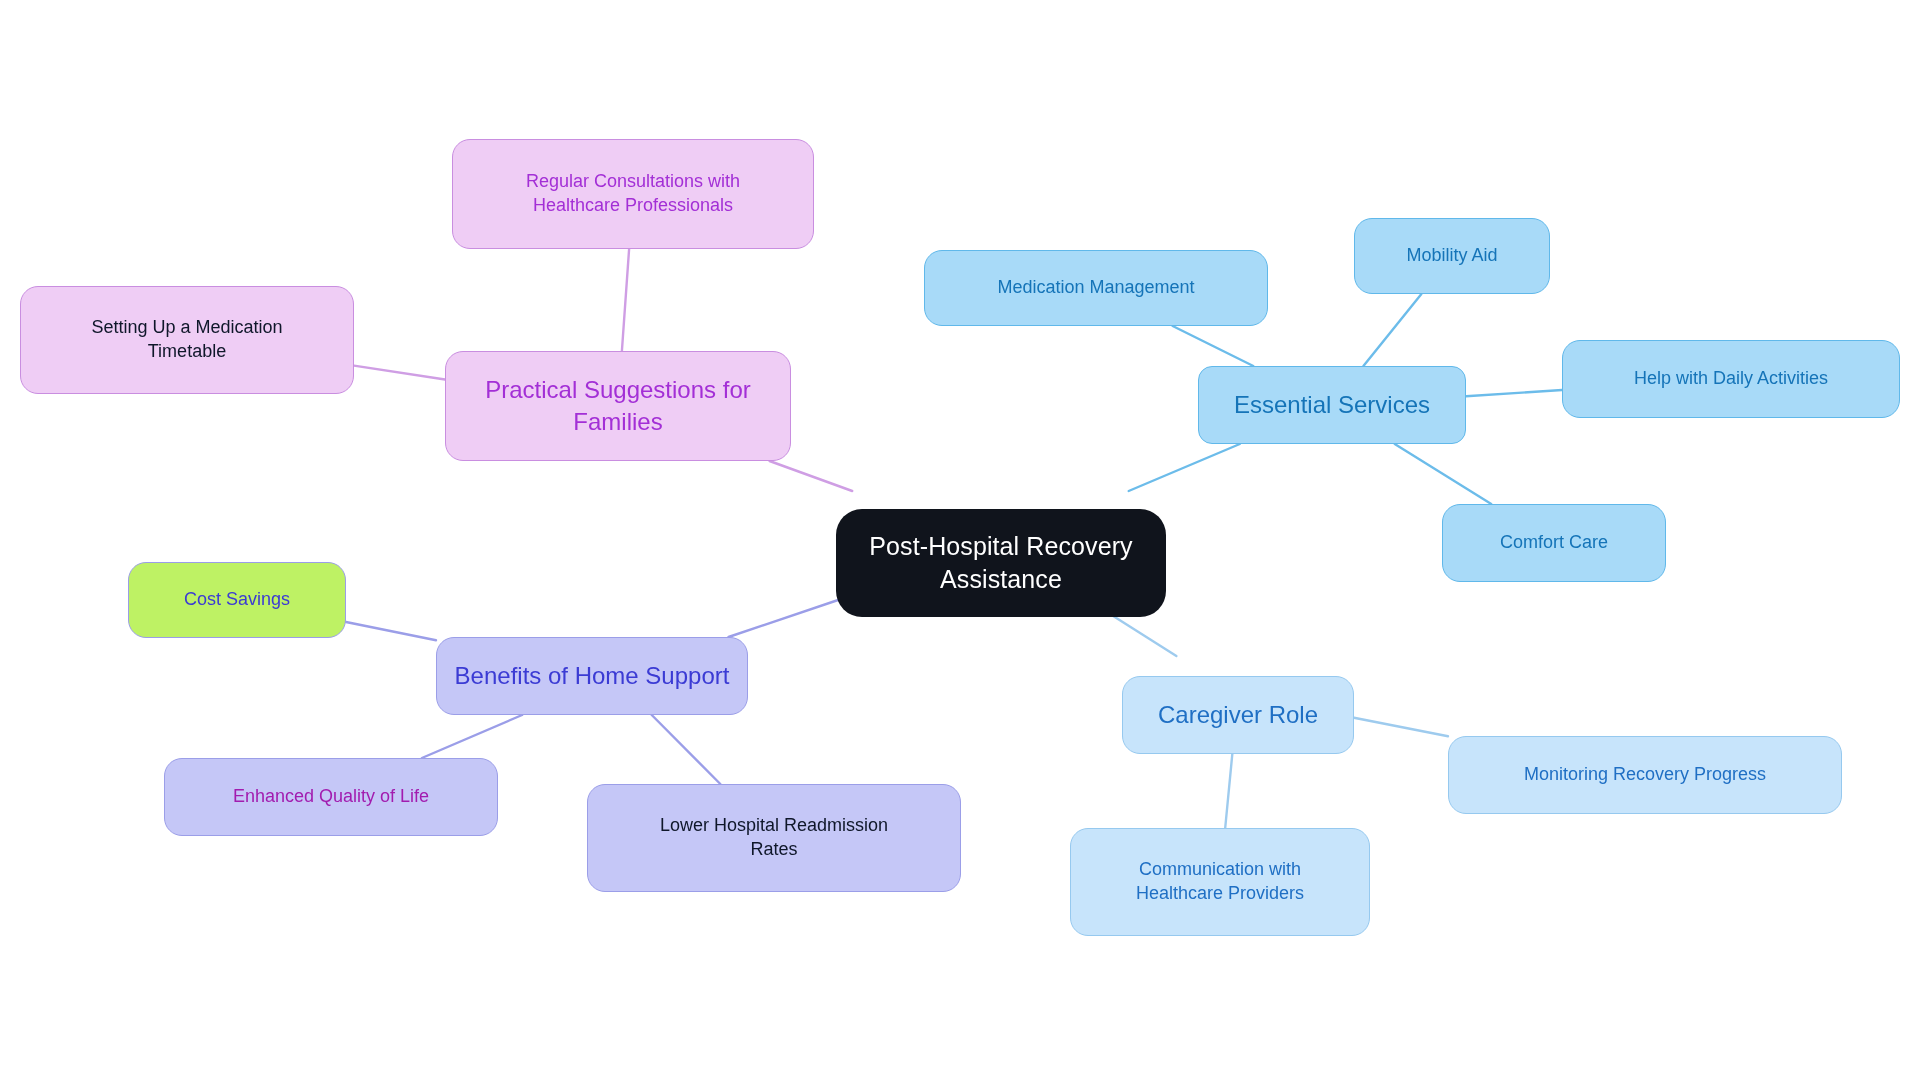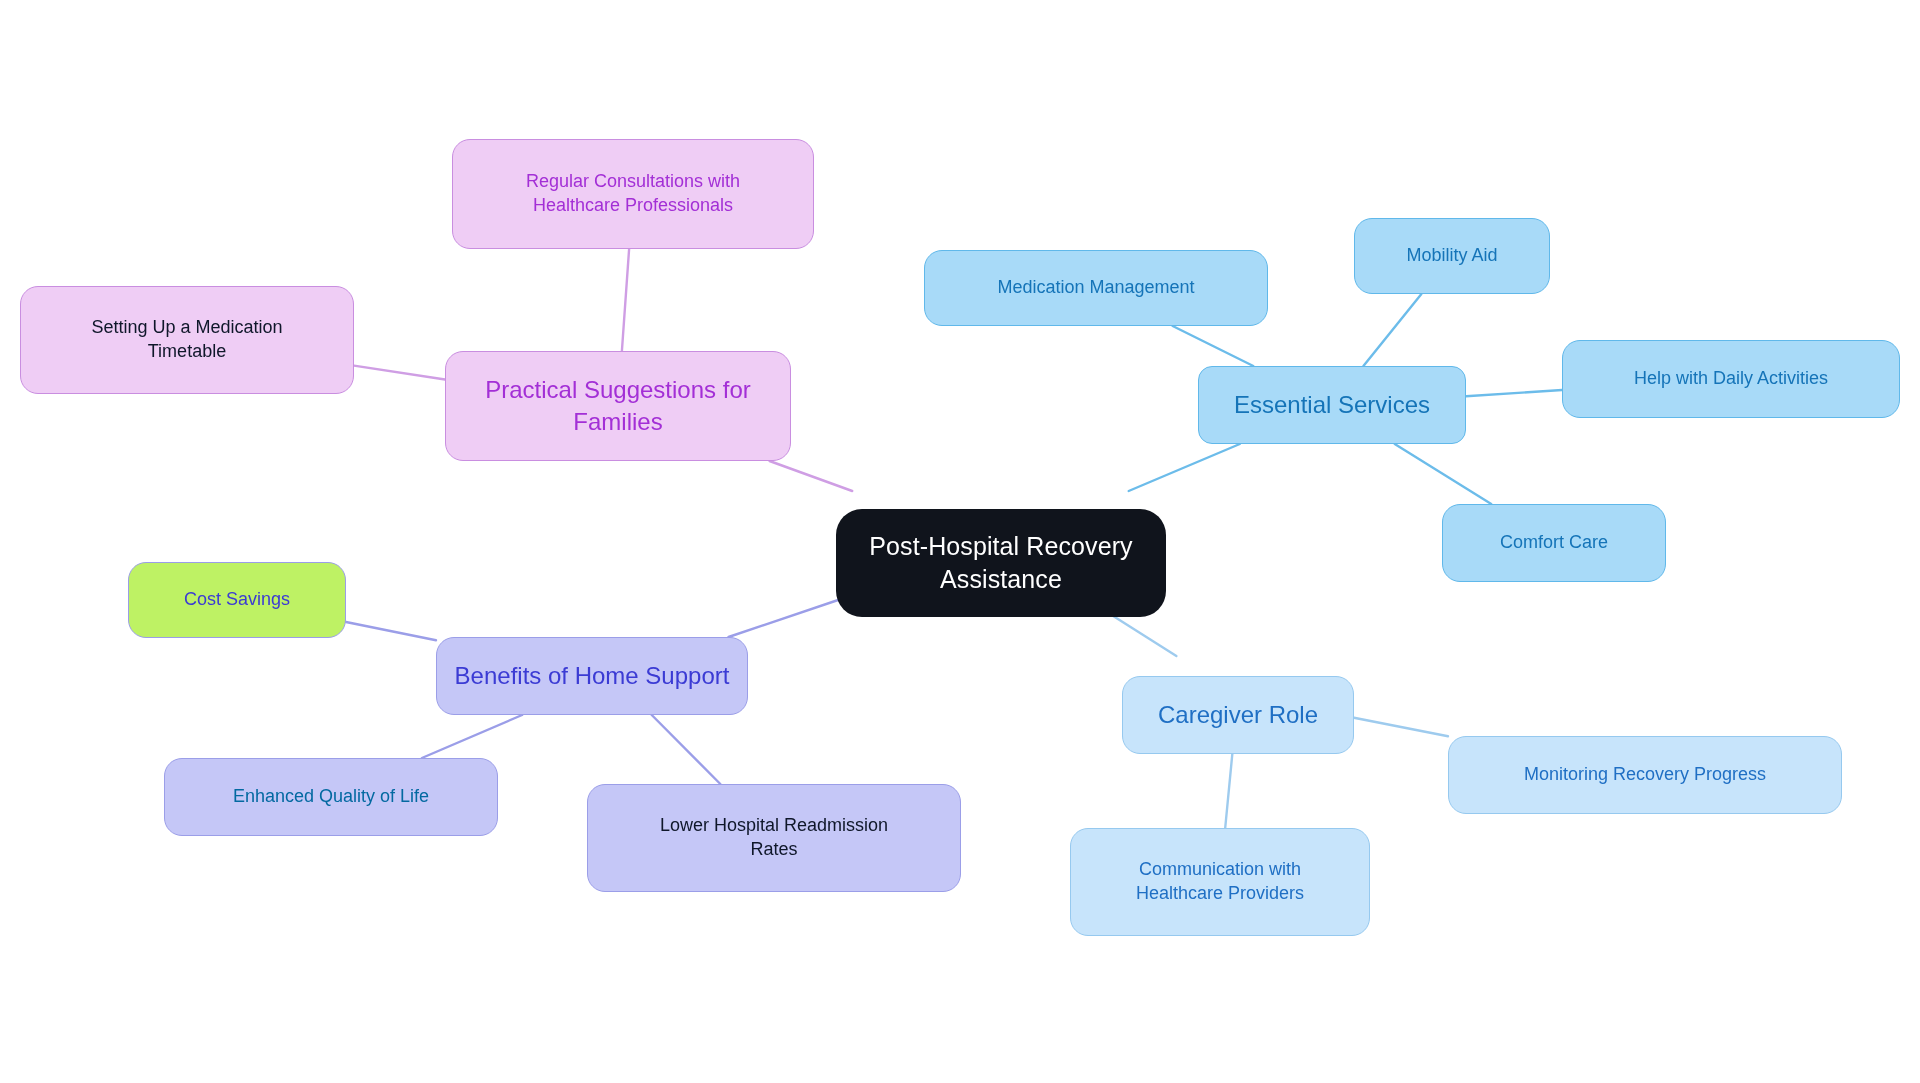--- a/index.html
+++ b/index.html
@@ -79,21 +79,21 @@
       <div class="node node-root" style="left: 836px; top: 509px; width: 330px; height: 108px; background: rgb(16, 20, 28); border-color: rgb(16, 20, 28); color: rgb(255, 255, 255);">Post-Hospital Recovery
 Assistance</div>
       <div class="node node-branch" style="left: 445px; top: 351px; width: 346px; height: 110px; background: rgb(239, 205, 245); border-color: rgb(201, 142, 224); color: rgb(163, 47, 214);">Practical Suggestions for
 Families</div>
       <div class="node node-leaf" style="left: 452px; top: 139px; width: 362px; height: 110px; background: rgb(239, 205, 245); border-color: rgb(201, 142, 224); color: rgb(163, 47, 214);">Regular Consultations with
 Healthcare Professionals</div>
       <div class="node node-leaf" style="left: 20px; top: 286px; width: 334px; height: 108px; background: rgb(239, 205, 245); border-color: rgb(201, 142, 224); color: #0f172a;">Setting Up a Medication
 Timetable</div>
       <div class="node node-branch" style="left: 436px; top: 637px; width: 312px; height: 78px; background: rgb(197, 199, 247); border-color: rgb(155, 158, 232); color: rgb(59, 59, 212);">Benefits of Home Support</div>
       <div class="node node-leaf" style="left: 128px; top: 562px; width: 218px; height: 76px; background: #bef264; border-color: rgb(155, 158, 232); color: rgb(59, 59, 212);">Cost Savings</div>
-      <div class="node node-leaf" style="left: 164px; top: 758px; width: 334px; height: 78px; background: rgb(197, 199, 247); border-color: rgb(155, 158, 232); color: #0369a1;">Enhanced Quality of Life</div>
+      <div class="node node-leaf" style="left: 164px; top: 758px; width: 334px; height: 78px; background: rgb(197, 199, 247); border-color: rgb(155, 158, 232); color: #a21caf;">Enhanced Quality of Life</div>
       <div class="node node-leaf" style="left: 587px; top: 784px; width: 374px; height: 108px; background: rgb(197, 199, 247); border-color: rgb(155, 158, 232); color: #0f172a;">Lower Hospital Readmission
 Rates</div>
       <div class="node node-branch" style="left: 1198px; top: 366px; width: 268px; height: 78px; background: rgb(168, 218, 248); border-color: rgb(96, 184, 234); color: rgb(21, 116, 184); border-radius: 14px;">Essential Services</div>
       <div class="node node-leaf" style="left: 924px; top: 250px; width: 344px; height: 76px; background: rgb(168, 218, 248); border-color: rgb(96, 184, 234); color: rgb(21, 116, 184);">Medication Management</div>
       <div class="node node-leaf" style="left: 1354px; top: 218px; width: 196px; height: 76px; background: rgb(168, 218, 248); border-color: rgb(96, 184, 234); color: rgb(21, 116, 184);">Mobility Aid</div>
       <div class="node node-leaf" style="left: 1562px; top: 340px; width: 338px; height: 78px; background: rgb(168, 218, 248); border-color: rgb(96, 184, 234); color: rgb(21, 116, 184);">Help with Daily Activities</div>
       <div class="node node-leaf" style="left: 1442px; top: 504px; width: 224px; height: 78px; background: rgb(168, 218, 248); border-color: rgb(96, 184, 234); color: rgb(21, 116, 184);">Comfort Care</div>
       <div class="node node-branch" style="left: 1122px; top: 656px; width: 232px; height: 78px; background: rgb(199, 228, 251); border-color: rgb(150, 201, 239); color: rgb(31, 111, 196); margin-top: 20px;">Caregiver Role</div>
       <div class="node node-leaf" style="left: 1448px; top: 736px; width: 394px; height: 78px; background: rgb(199, 228, 251); border-color: rgb(150, 201, 239); color: rgb(31, 111, 196);">Monitoring Recovery Progress</div>
       <div class="node node-leaf" style="left: 1070px; top: 828px; width: 300px; height: 108px; background: rgb(199, 228, 251); border-color: rgb(150, 201, 239); color: rgb(31, 111, 196);">Communication with

